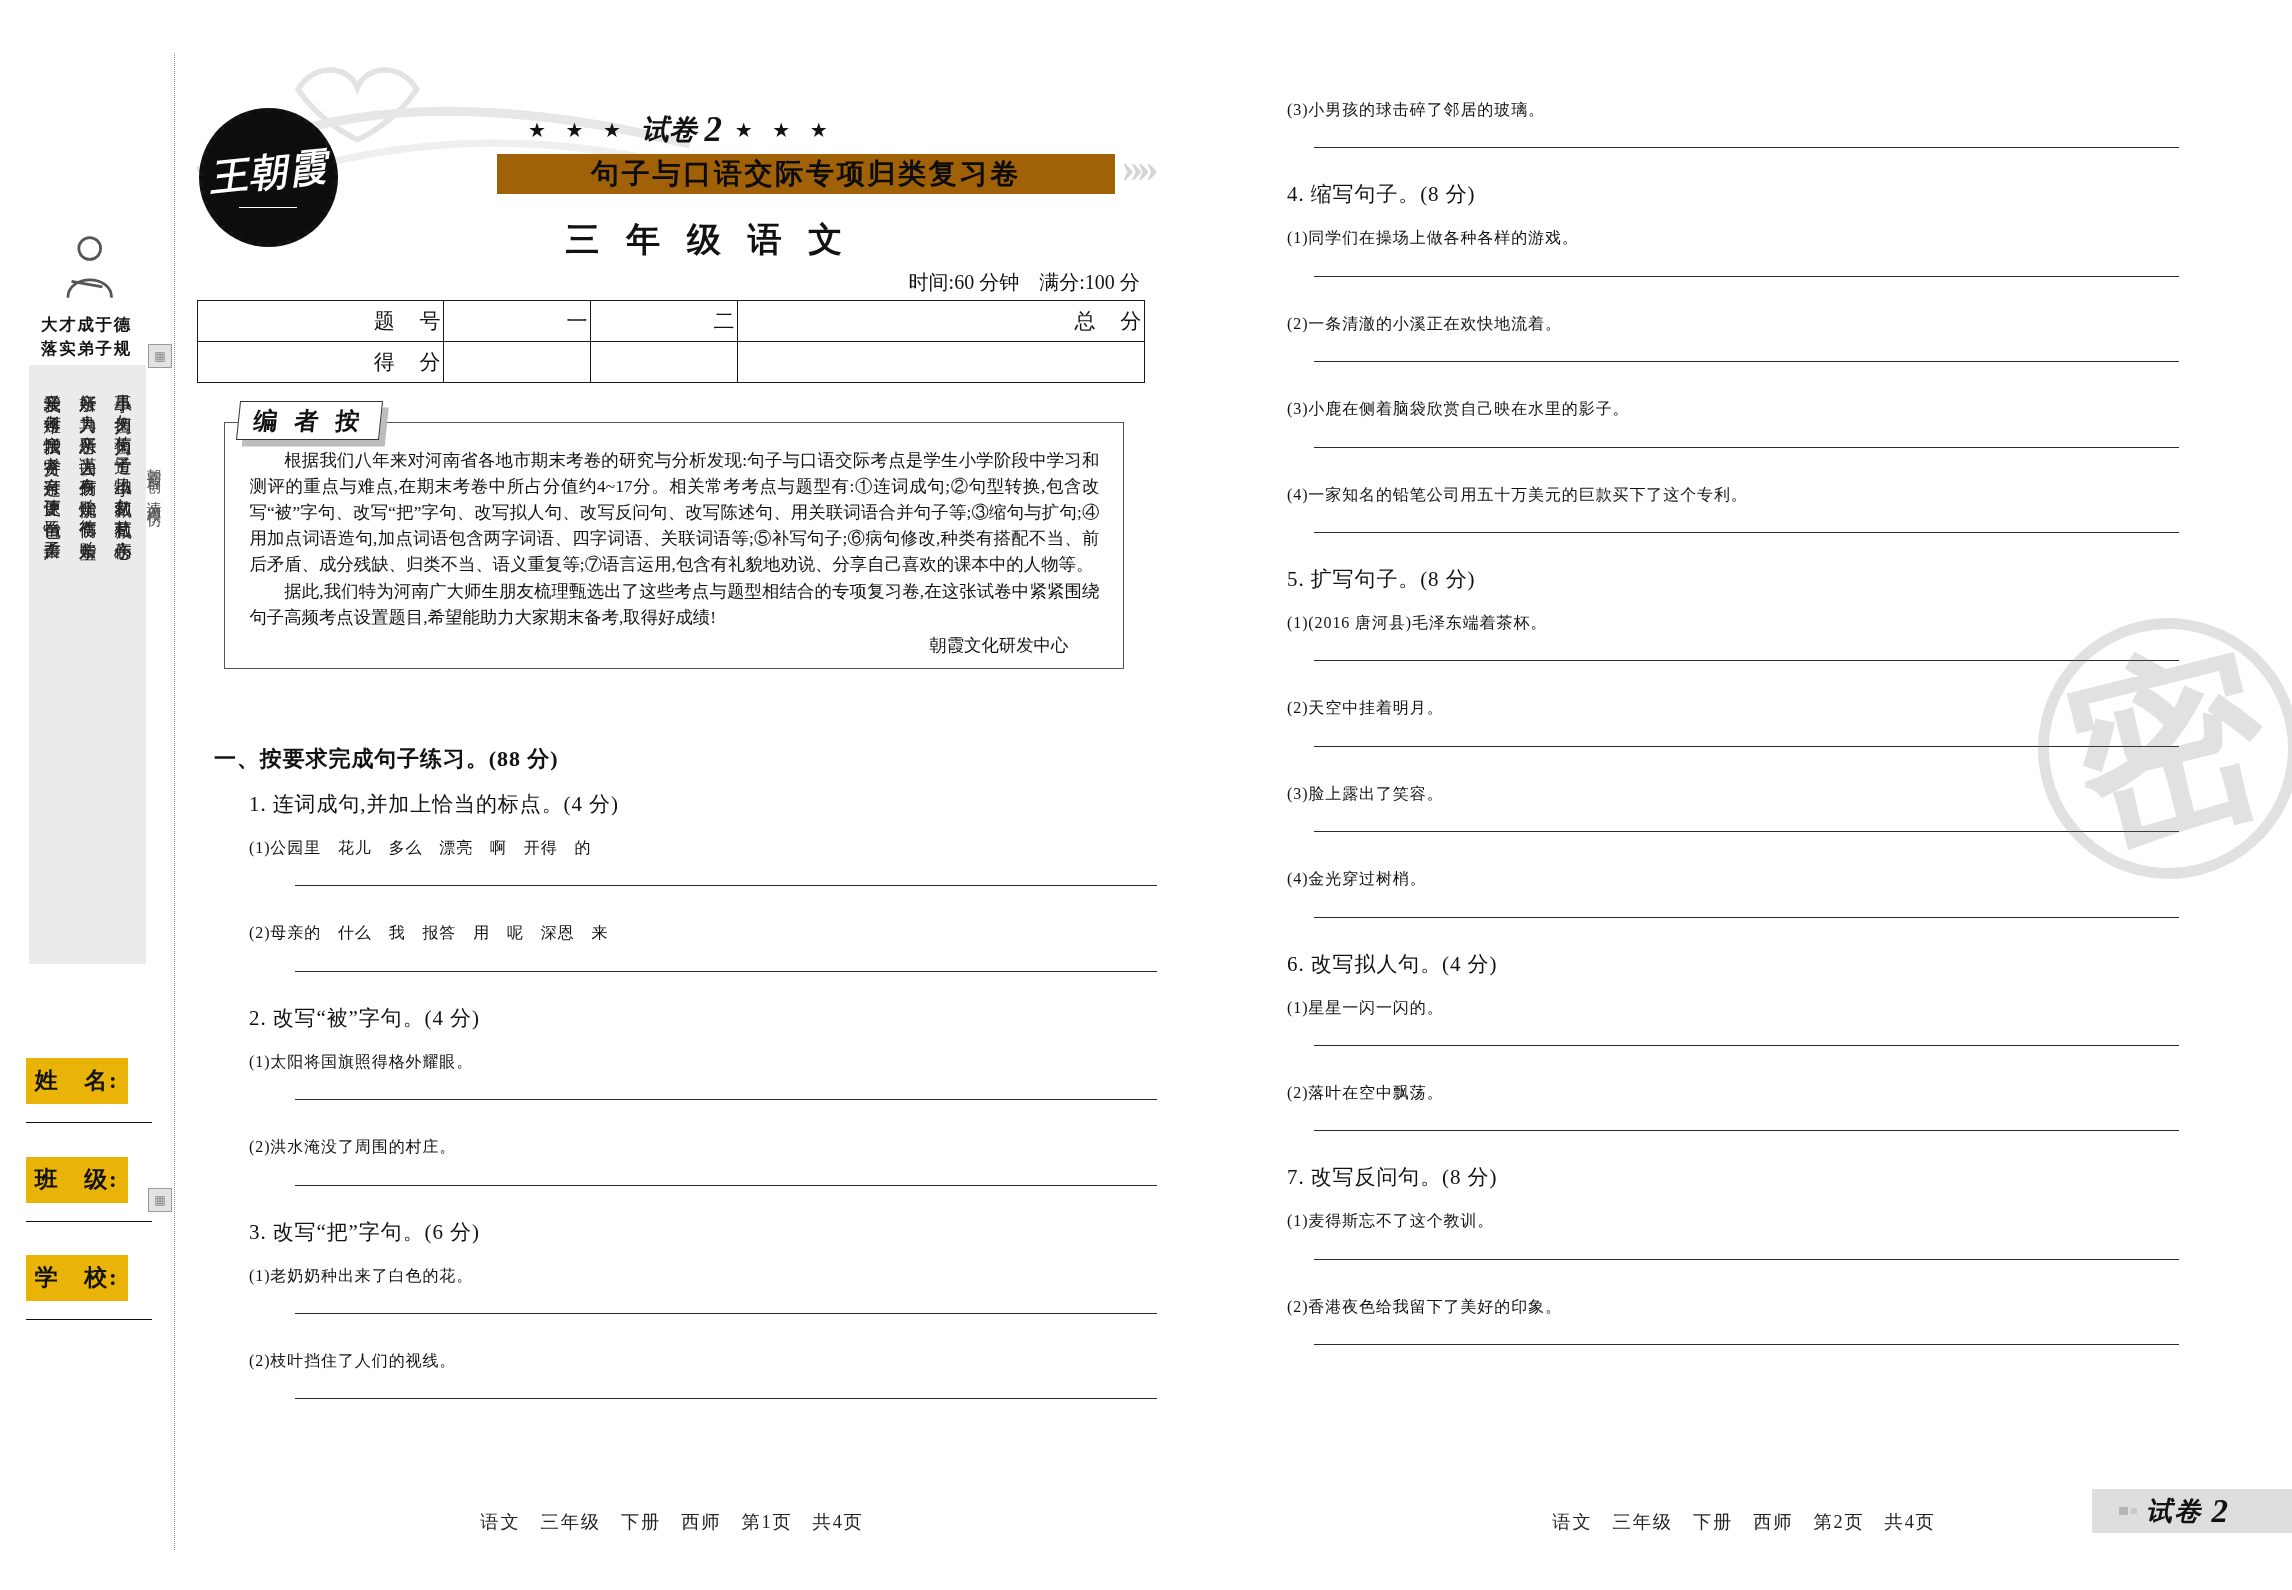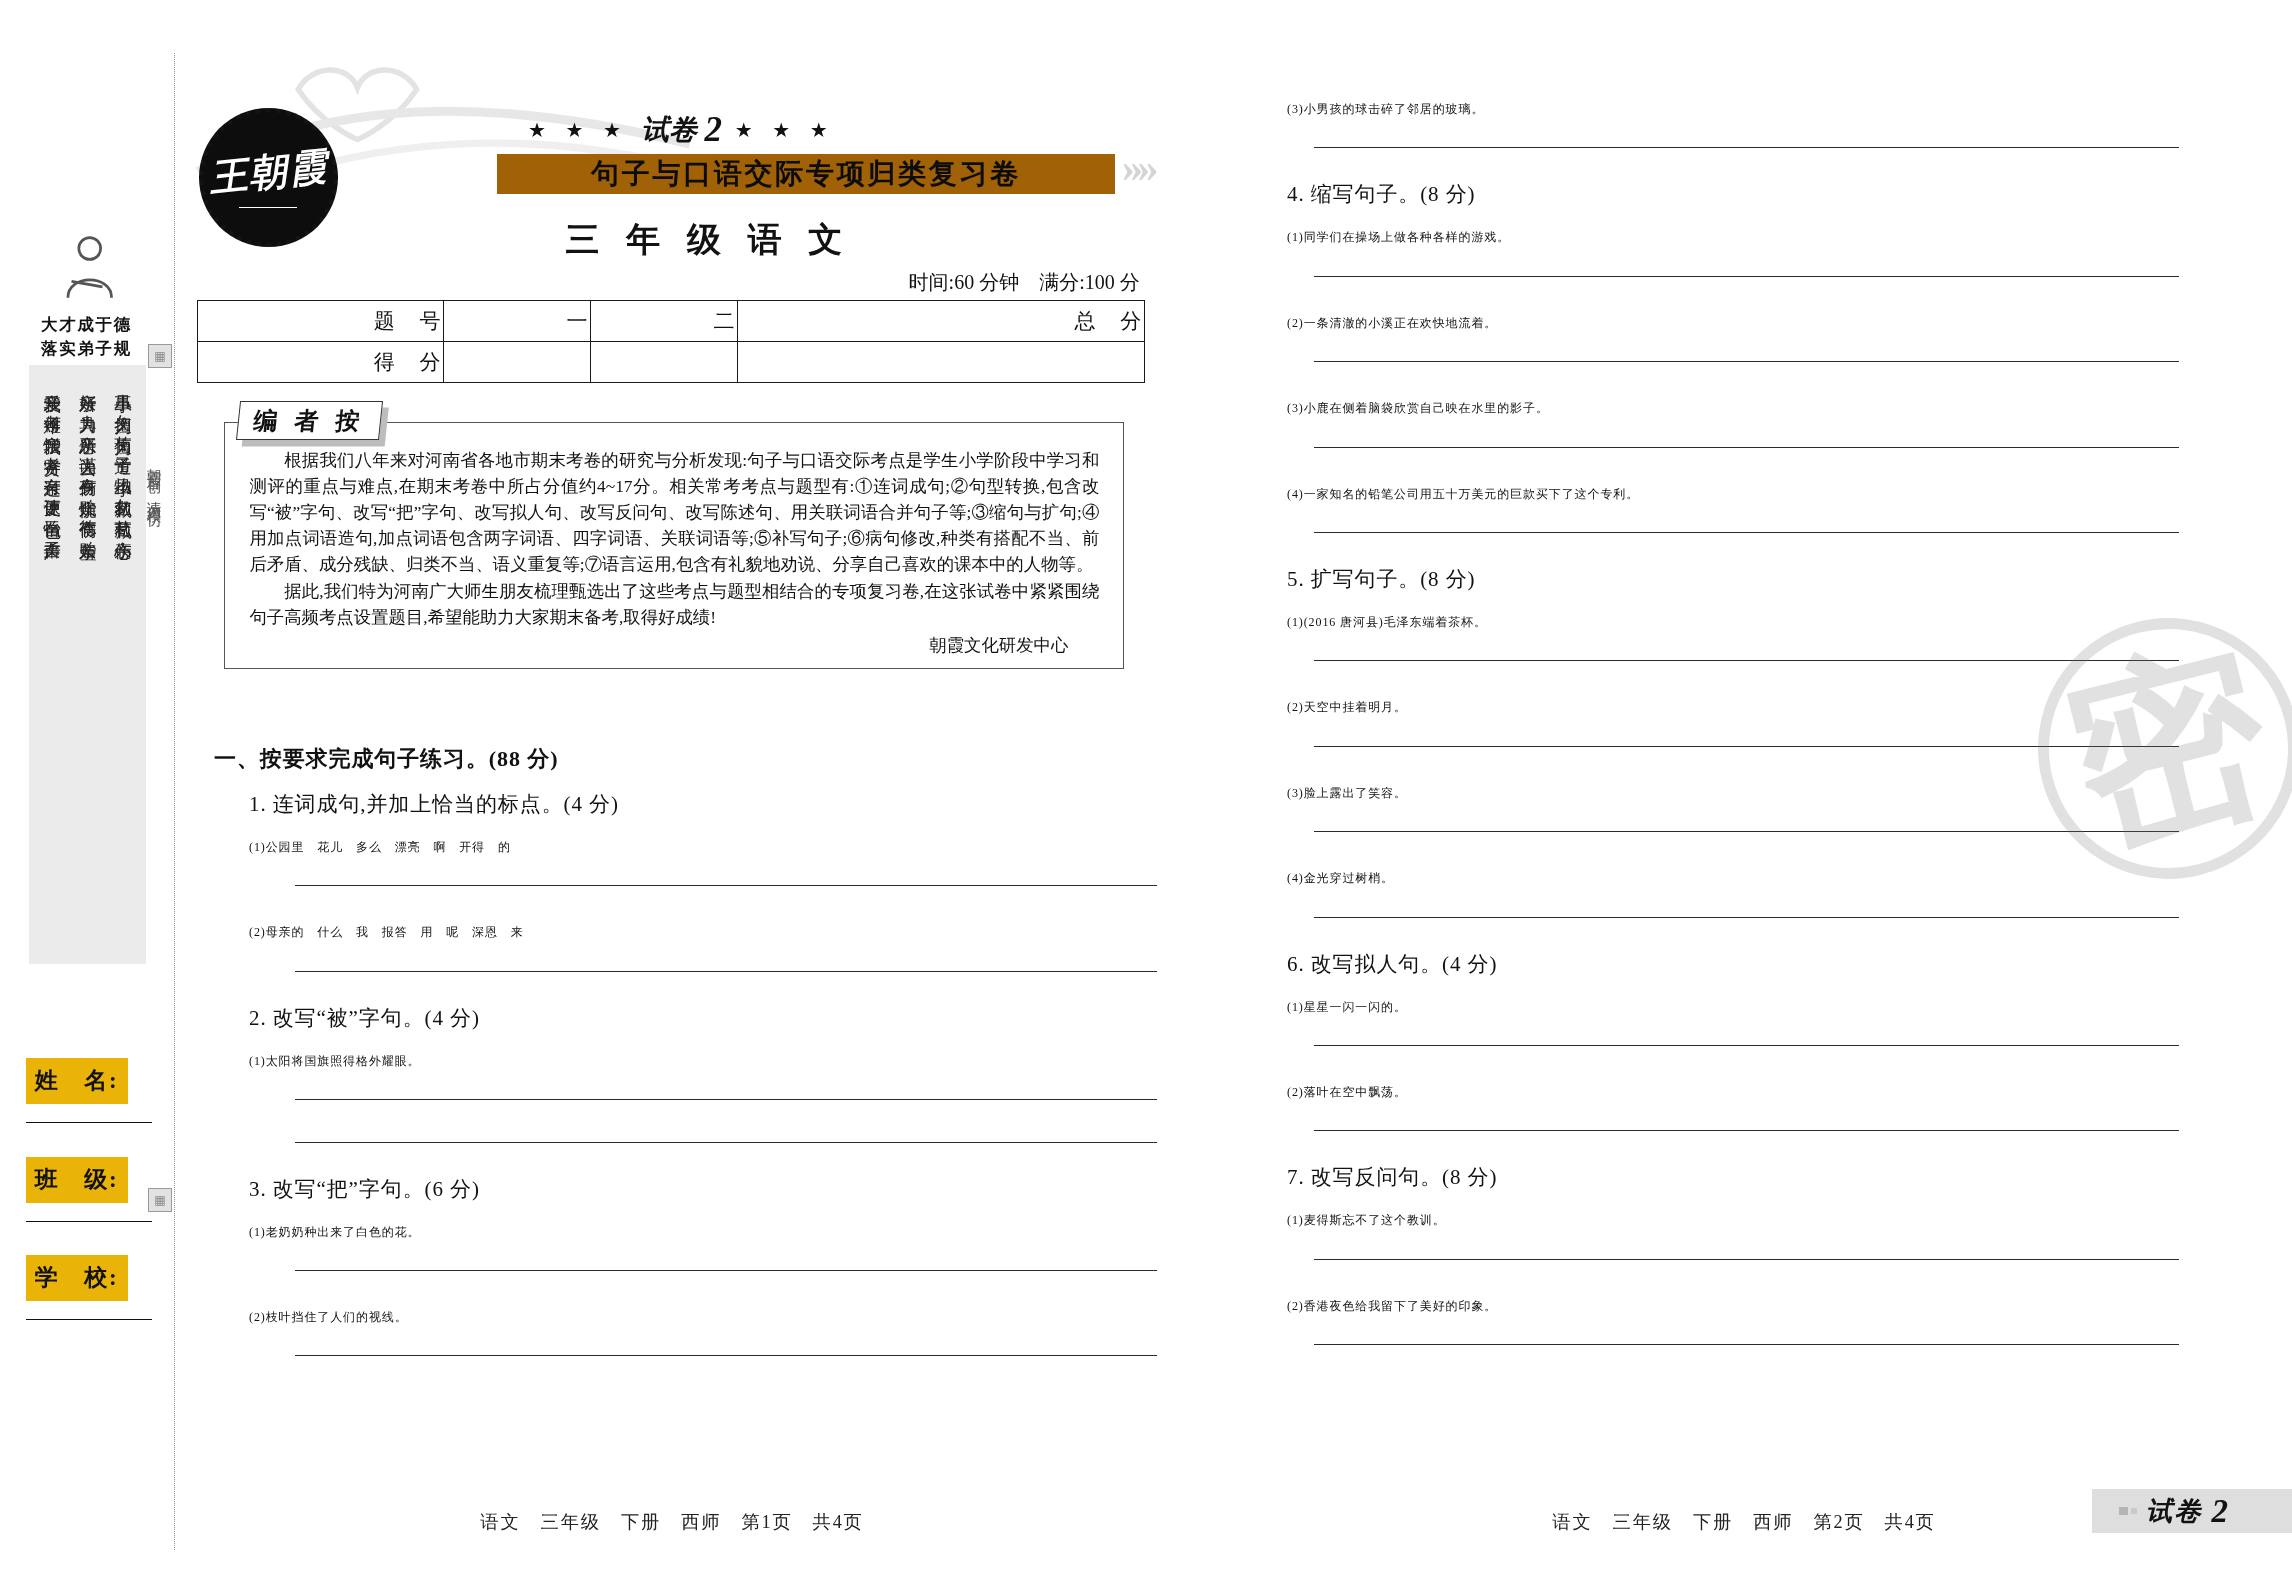--- a/index.html
+++ b/index.html
@@ -64,21 +64,21 @@
     transform:skewX(-6deg);box-shadow:6.4px 6.4px 0 #bdbdbd;
   }
   .editor-para{margin:0;font-size:17.4px;line-height:1.5;text-align:justify;text-indent:2em;}
   .editor-sign{text-align:right;font-size:17.4px;margin-top:3.7px;padding-right:31px;}
 
   .section-flow{position:absolute;left:0;top:744px;width:950px;margin-left:17px;}
   .section-title{font-size:22px;font-weight:bold;margin:0 0 9.1px 0;letter-spacing:0.9px;}
   .qlist-left{padding-left:35px;}
   .qlist-right{position:absolute;left:0;top:88px;width:914px;}
   .q-heading{font-size:21px;font-weight:normal;height:43px;line-height:43px;letter-spacing:0.9px;}
-  .q-sub{font-size:12px;height:43px;line-height:43px;letter-spacing:0.9px;}
+  .q-sub{font-size:16px;height:43px;line-height:43px;letter-spacing:0.9px;}
   .answer-line{height:16.4px;border-bottom:1.8px solid #2b2b2b;margin:0 7.3px 25px 46px;}
   .qlist-right .answer-line{margin:0 22px 25px 27.4px;}
 
   .footer{position:absolute;top:1509px;left:0;width:100%;text-align:center;font-size:18.3px;letter-spacing:1.8px;color:#222;}
 
   
   .watermark{
     position:absolute;left:2038px;top:618px;width:239px;height:239px;border-radius:50%;
     border:11px solid rgba(120,120,120,0.22);display:flex;align-items:center;justify-content:center;
     transform:rotate(-14deg);pointer-events:none;
@@ -189,20 +189,21 @@
       <div class="section-title">一、按要求完成句子练习。(88 分)</div>
       <div class="qlist qlist-left">
           <div class="q-heading">1. 连词成句,并加上恰当的标点。(4 分)</div>
           <div class="q-sub">(1)公园里　花儿　多么　漂亮　啊　开得　的</div>
           <div class="answer-line"></div>
           <div class="q-sub">(2)母亲的　什么　我　报答　用　呢　深恩　来</div>
           <div class="answer-line"></div>
           <div class="q-heading">2. 改写“被”字句。(4 分)</div>
           <div class="q-sub">(1)太阳将国旗照得格外耀眼。</div>
           <div class="answer-line"></div>
+          <div class="q-sub">(2)洪水淹没了周围的村庄。</div>
           <div class="answer-line"></div>
           <div class="q-heading">3. 改写“把”字句。(6 分)</div>
           <div class="q-sub">(1)老奶奶种出来了白色的花。</div>
           <div class="answer-line"></div>
           <div class="q-sub">(2)枝叶挡住了人们的视线。</div>
           <div class="answer-line"></div>
         </div>
     </div>
 
     <div class="footer">语文　三年级　下册　西师　第1页　共4页</div>

